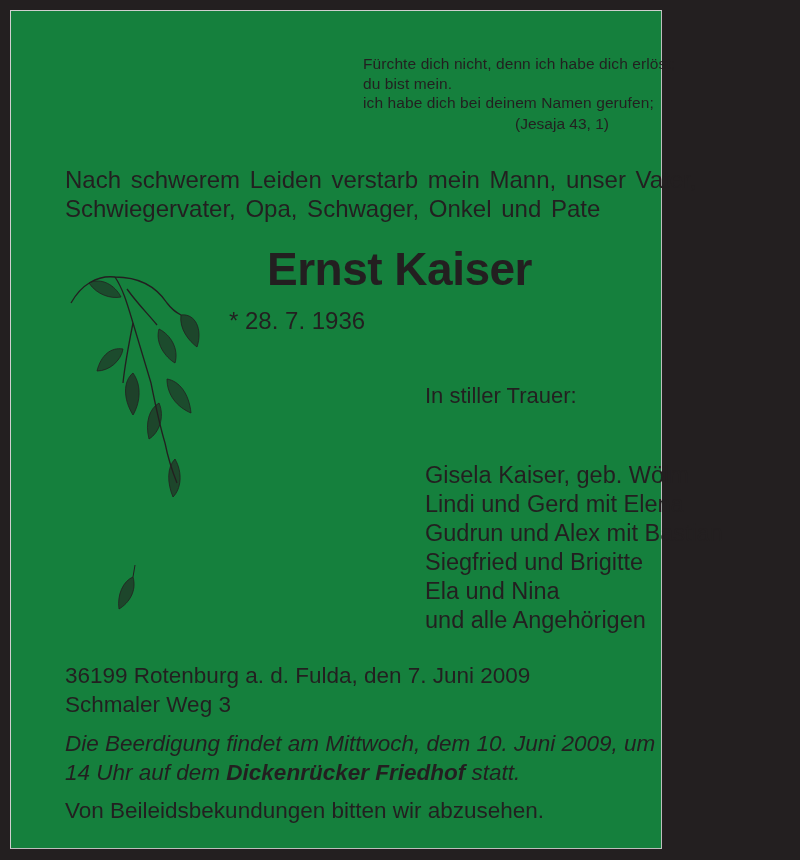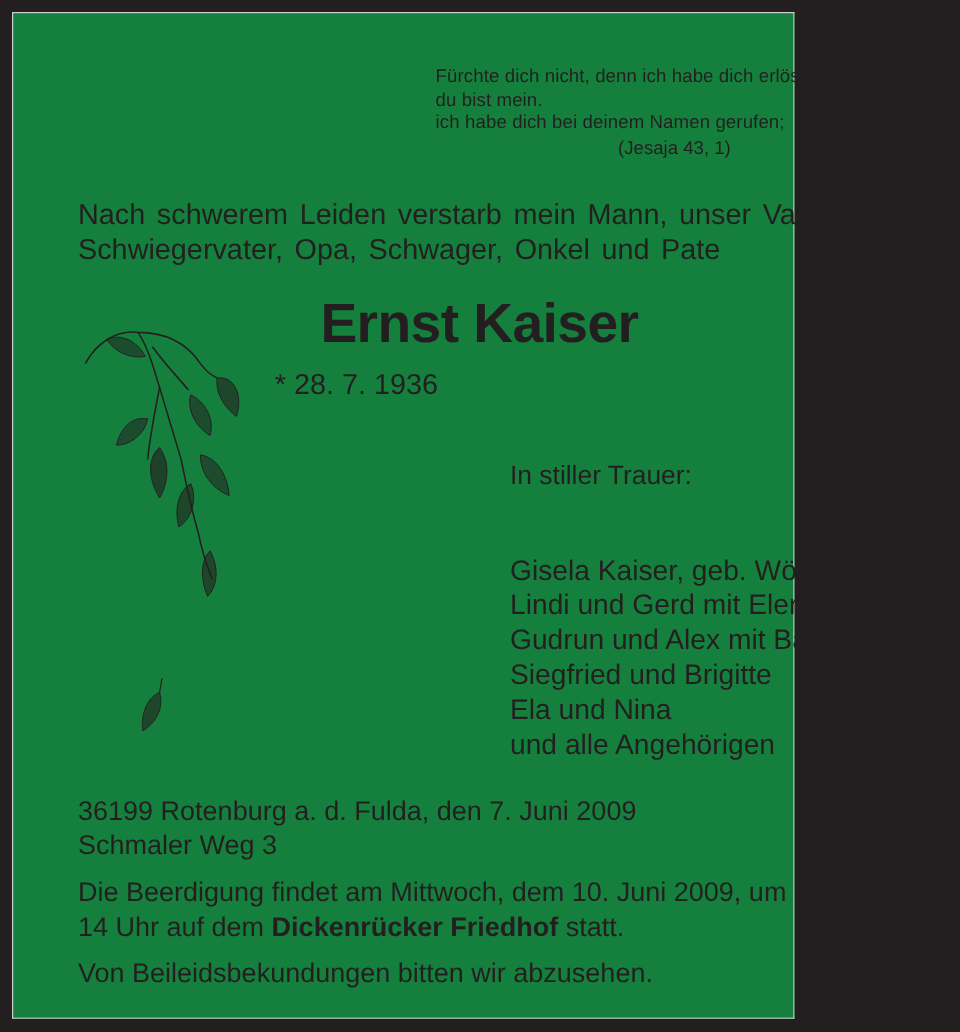--- a/index.html
+++ b/index.html
@@ -17,21 +17,21 @@
   .verse { left: 352px; top: 43px; font-size: 15.5px; line-height: 19.5px; letter-spacing: 0.1px; }
   .verse-ref { right: 52px; top: 104px; font-size: 15.5px; margin-left: 44px; }
   .intro { left: 54px; top: 154px; font-size: 24px; line-height: 29px; word-spacing: 3px; }
   .name { left: 256px; top: 231px; font-size: 46px; font-weight: bold; letter-spacing: -0.5px; }
   .birth { left: 218px; top: 296px; font-size: 24px; }
   .death { left: 440px; top: 296px; font-size: 24px; }
   .mourning-label { left: 414px; top: 372px; font-size: 22px; }
   .mourners { left: 414px; top: 409px; font-size: 23.5px; line-height: 29px; margin-top: 41px; }
   .mourners div { white-space: nowrap; }
   .place { left: 54px; top: 650px; font-size: 22.5px; line-height: 29px; }
-  .funeral { left: 54px; top: 718px; font-size: 22.5px; line-height: 29px; }
+  .funeral { left: 54px; top: 718px; font-size: 22.5px; line-height: 29px; font-style: italic; }
   .funeral b { font-weight: bold; }
   .closing { left: 54px; top: 787px; font-size: 22.5px; }
   .leaves { left: 56px; top: 252px; }
 </style>
 </head>
 <body>
 
 <div class="sheet">
 
   <div class="abs verse">

